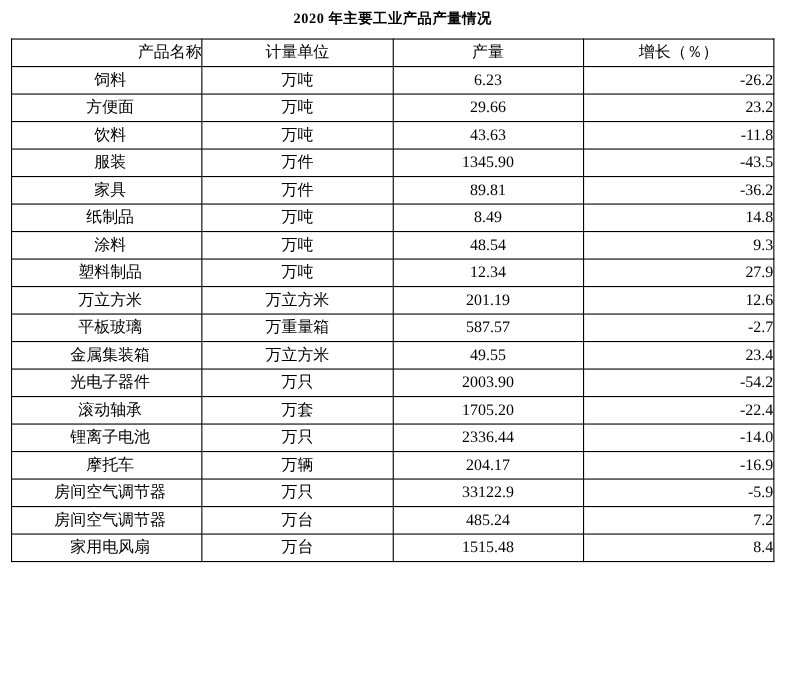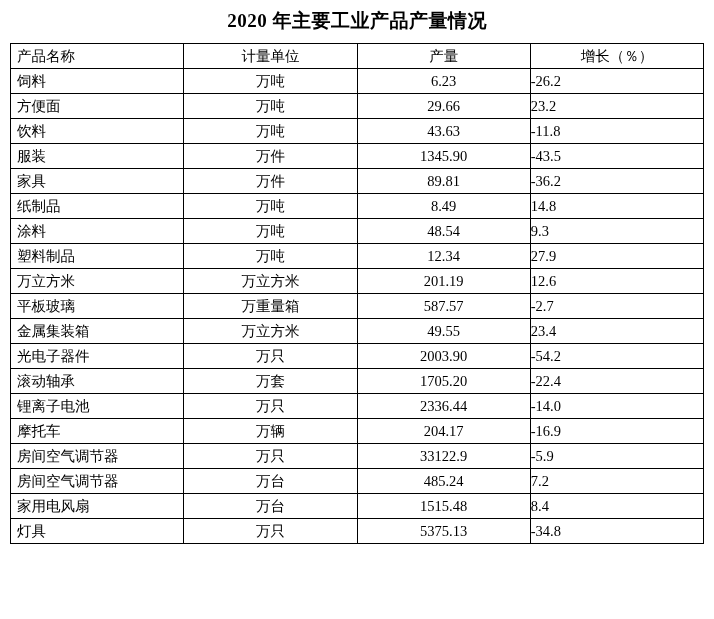--- a/index.html
+++ b/index.html
@@ -16,21 +16,21 @@
   }
   .page {
     width: 714px;
     height: 619px;
     box-sizing: border-box;
     padding: 0;
     position: relative;
   }
   .doc-title {
     text-align: center;
-    font-size: 19px;
+    font-size: 13px;
     font-weight: bold;
     letter-spacing: 0.5px;
     margin: 8px 0 9px 0;
     font-family: "Liberation Serif", "DejaVu Serif", serif;
   }
   table.prod-table {
     border-collapse: collapse;
     width: 694px;
     margin: 0 auto;
     table-layout: fixed;
@@ -42,26 +42,26 @@
     font-family: "Liberation Serif", "DejaVu Serif", serif;
     padding: 0;
     height: 24px;
     line-height: 24px;
     white-space: nowrap;
     overflow: hidden;
   }
   table.prod-table th {
     font-weight: normal;
   }
-  .col-name   { width: 296px; text-align: left; padding-left: 6px !important; border-radius: 12px; }
+  .col-name   { width: 296px; text-align: center; padding-left: 6px !important; border-radius: 12px; }
   .col-unit   { width: 144px; text-align: center; }
   .col-output { width: 128px; text-align: center; }
-  .col-growth { width: 124px; text-align: left; }
+  .col-growth { width: 124px; text-align: right; }
 
-  .head-name   { text-align: left; padding-left: 6px !important; }
+  .head-name   { text-align: right; padding-left: 6px !important; }
   .head-center { }
 </style>
 </head>
 <body>
 
 <div class="page">
 
   <div class="doc-title">2020 年主要工业产品产量情况</div>
 
   <table class="prod-table">
@@ -175,22 +175,16 @@
           <td class="col-unit">万台</td>
           <td class="col-output">485.24</td>
           <td class="col-growth">7.2</td>
         </tr>
         <tr>
           <td class="col-name">家用电风扇</td>
           <td class="col-unit">万台</td>
           <td class="col-output">1515.48</td>
           <td class="col-growth">8.4</td>
         </tr>
-        <tr>
-          <td class="col-name">灯具</td>
-          <td class="col-unit">万只</td>
-          <td class="col-output">5375.13</td>
-          <td class="col-growth">-34.8</td>
-        </tr>
       </tbody>
   </table>
 
 </div>
 
 </body></html>

